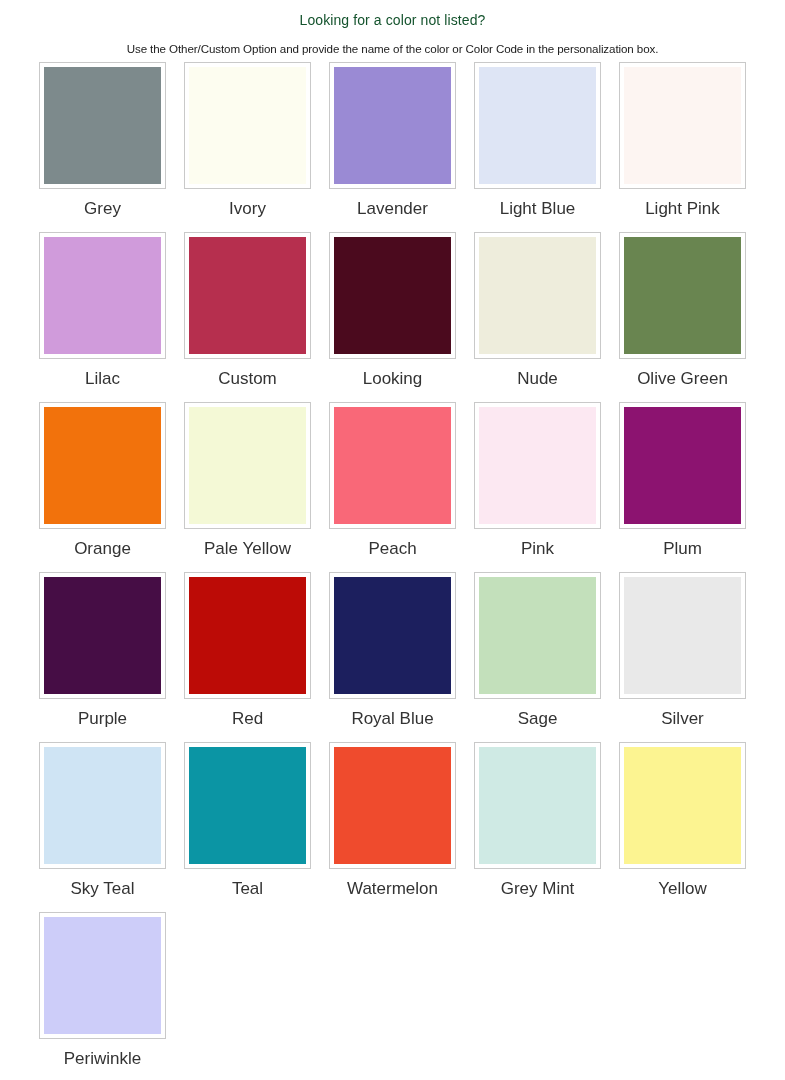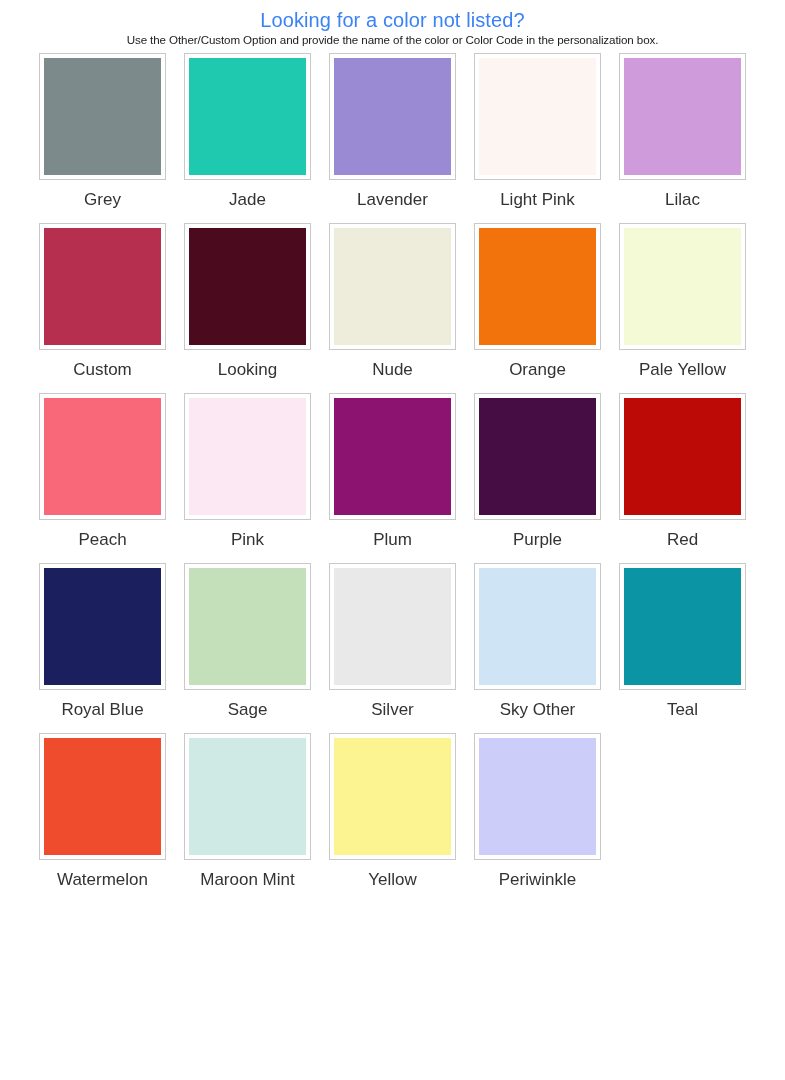--- a/index.html
+++ b/index.html
@@ -22,33 +22,33 @@
     box-sizing: border-box;
   }
 
   
   .header {
     width: 100%;
     text-align: center;
     padding-top: 9px;
   }
   .header-title {
-    font-size: 20px;
+    font-size: 14px;
     line-height: 22px;
-    color: #3b82f6;
+    color: #14532d;
     font-weight: 400;
     letter-spacing: 0.1px;
   }
   .header-subtitle {
     font-size: 11.6px;
     line-height: 16px;
     color: #1b1b1b;
     font-weight: 400;
     letter-spacing: -0.1px;
-    margin-top: 1px;
+    margin-top: 10px;
   }
 
   
   .grid {
     margin-top: 5px;
     display: grid;
     grid-template-columns: repeat(5, 1fr);
     grid-auto-rows: 170px;
     column-gap: 0px;
     row-gap: 0px;
@@ -97,32 +97,38 @@
 
   <div class="grid">
       <div class="cell">
         <div class="swatch-frame">
           <div class="swatch-fill" style="background-color: rgb(125, 138, 140);"></div>
         </div>
         <div class="swatch-label">Grey</div>
       </div>
       <div class="cell">
         <div class="swatch-frame">
-          <div class="swatch-fill" style="background-color: rgb(30, 201, 176);"></div>
-        </div>
-        <div class="swatch-label">Jade</div>
+          <div class="swatch-fill" style="background-color: rgb(253, 253, 240);"></div>
+        </div>
+        <div class="swatch-label">Ivory</div>
       </div>
       <div class="cell">
         <div class="swatch-frame">
           <div class="swatch-fill" style="background-color: rgb(154, 138, 212);"></div>
         </div>
         <div class="swatch-label">Lavender</div>
       </div>
       <div class="cell">
         <div class="swatch-frame">
+          <div class="swatch-fill" style="background-color: rgb(222, 229, 245);"></div>
+        </div>
+        <div class="swatch-label">Light Blue</div>
+      </div>
+      <div class="cell">
+        <div class="swatch-frame">
           <div class="swatch-fill" style="background-color: rgb(253, 245, 242);"></div>
         </div>
         <div class="swatch-label">Light Pink</div>
       </div>
       <div class="cell">
         <div class="swatch-frame">
           <div class="swatch-fill" style="background-color: rgb(208, 155, 219);"></div>
         </div>
         <div class="swatch-label">Lilac</div>
       </div>
@@ -139,20 +145,26 @@
         <div class="swatch-label">Looking</div>
       </div>
       <div class="cell">
         <div class="swatch-frame">
           <div class="swatch-fill" style="background-color: rgb(238, 237, 220);"></div>
         </div>
         <div class="swatch-label">Nude</div>
       </div>
       <div class="cell">
         <div class="swatch-frame">
+          <div class="swatch-fill" style="background-color: rgb(105, 133, 80);"></div>
+        </div>
+        <div class="swatch-label">Olive Green</div>
+      </div>
+      <div class="cell">
+        <div class="swatch-frame">
           <div class="swatch-fill" style="background-color: rgb(242, 114, 12);"></div>
         </div>
         <div class="swatch-label">Orange</div>
       </div>
       <div class="cell">
         <div class="swatch-frame">
           <div class="swatch-fill" style="background-color: rgb(244, 249, 214);"></div>
         </div>
         <div class="swatch-label">Pale Yellow</div>
       </div>
@@ -201,39 +213,39 @@
       <div class="cell">
         <div class="swatch-frame">
           <div class="swatch-fill" style="background-color: rgb(233, 233, 233);"></div>
         </div>
         <div class="swatch-label">Silver</div>
       </div>
       <div class="cell">
         <div class="swatch-frame">
           <div class="swatch-fill" style="background-color: rgb(207, 228, 244);"></div>
         </div>
-        <div class="swatch-label">Sky Other</div>
+        <div class="swatch-label">Sky Teal</div>
       </div>
       <div class="cell">
         <div class="swatch-frame">
           <div class="swatch-fill" style="background-color: rgb(11, 149, 164);"></div>
         </div>
         <div class="swatch-label">Teal</div>
       </div>
       <div class="cell">
         <div class="swatch-frame">
           <div class="swatch-fill" style="background-color: rgb(239, 75, 45);"></div>
         </div>
         <div class="swatch-label">Watermelon</div>
       </div>
       <div class="cell">
         <div class="swatch-frame">
           <div class="swatch-fill" style="background-color: rgb(207, 234, 228);"></div>
         </div>
-        <div class="swatch-label">Maroon Mint</div>
+        <div class="swatch-label">Grey Mint</div>
       </div>
       <div class="cell">
         <div class="swatch-frame">
           <div class="swatch-fill" style="background-color: rgb(252, 244, 145);"></div>
         </div>
         <div class="swatch-label">Yellow</div>
       </div>
       <div class="cell">
         <div class="swatch-frame">
           <div class="swatch-fill" style="background-color: rgb(205, 205, 249);"></div>

